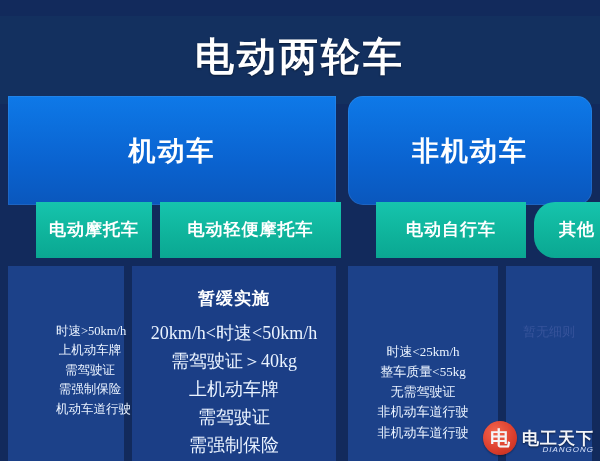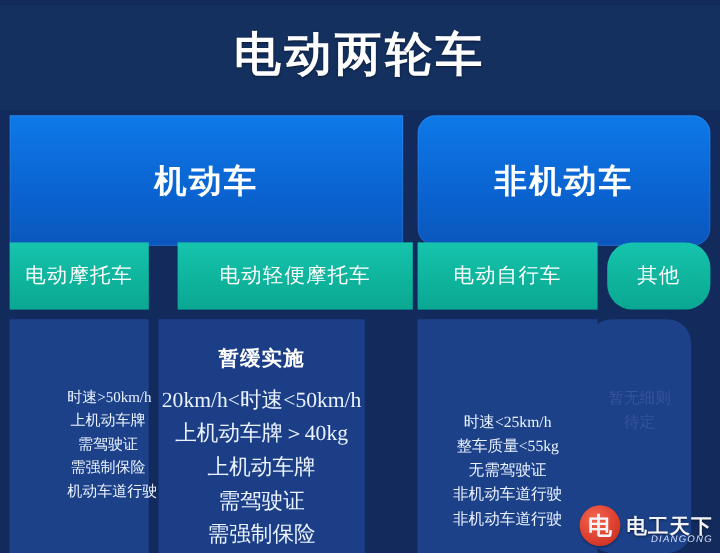--- a/index.html
+++ b/index.html
@@ -16,21 +16,21 @@
   .canvas {
     position: relative;
     width: 600px;
     height: 461px;
     background: #122a5c;
     overflow: hidden;
   }
   
   .header {
     position: absolute;
-    left: 0; top: 4px;
+    left: 0; top: 16px;
     width: 600px; height: 88px;
     background: linear-gradient(180deg, #152f63 0%, #112photo 0%, #132c5e 100%);
   }
   .header-inner {
     position: absolute;
     left: 0; top: 0;
     width: 600px; height: 88px;
     background: #13305f;
   }
   .title {
@@ -74,30 +74,31 @@
     left: 0; top: 202px;
     width: 600px; height: 56px;
   }
   .sub-box {
     position: absolute;
     top: 0;
     height: 56px;
     background: linear-gradient(180deg, #16c4ad 0%, #0fb49c 55%, #0aa792 100%);
     color: #ffffff;
     font-size: 17px;
-    font-weight: normal;
+    font-weight: bold;
     letter-spacing: 1px;
     display: flex;
     align-items: center;
     justify-content: center;
     text-align: center;
     line-height: 1.1;
+    margin-left: 28px;
   }
   .sub-box.s0 { left: 8px;   width: 116px; }
-  .sub-box.s1 { left: 148px; width: 196px; }
+  .sub-box.s1 { left: 132px; width: 181px; }
   .sub-box.s2 { left: 348px; width: 150px; }
   .sub-box.s3 { left: 506px; width: 86px; border-radius: 21px; }
 
   
   .row3 {
     position: absolute;
     left: 0; top: 266px;
     width: 600px; height: 195px;
   }
   .detail {
@@ -107,23 +108,23 @@
     background: #1b3e86;
     color: #eaf3ff;
     font-family: "Liberation Serif", serif;
     font-size: 13.5px;
     line-height: 1.55;
     text-align: center;
     padding-top: 56px;
     box-sizing: border-box;
   }
   .detail.d0 { left: 8px;   width: 116px; background: #1c4189; padding-left: 48px; }
-  .detail.d1 { left: 132px; width: 172px; background: #1b3e86; padding-top: 20px; }
+  .detail.d1 { left: 132px; width: 204px; background: #1b3e86; padding-top: 20px; }
   .detail.d2 { left: 348px; width: 150px; background: #1c4189; padding-top: 76px; }
-  .detail.d3 { left: 490px; width: 86px;  background: #1c4189; padding-top: 56px; border-radius: 20px; }
+  .detail.d3 { left: 506px; width: 86px;  background: #1c4189; padding-top: 56px; }
 
   .detail .line { display: block; white-space: nowrap; }
   .detail.d0 .line { font-size: 12.5px; }
   .detail.d1 .line { font-size: 18px; }
   .detail.d2 .line { font-size: 13px; }
   .detail.d3 .line { font-size: 13px; color: #37549b; }
 
   .note {
     display: block;
     color: #ffffff;
@@ -206,38 +207,37 @@
       <span class="line">时速&gt;50km/h</span>
       <span class="line">上机动车牌</span>
       <span class="line">需驾驶证</span>
       <span class="line">需强制保险</span>
       <span class="line">机动车道行驶</span>
     </div>
 
     <div class="detail d1">
       <span class="note">暂缓实施</span>
       <span class="line">20km/h&lt;时速&lt;50km/h</span>
-      <span class="line">上机动车牌＞40kg</span>
+      <span class="line">需驾驶证＞40kg</span>
       <span class="line">上机动车牌</span>
       <span class="line">需驾驶证</span>
       <span class="line">需强制保险</span>
       <span class="line">机动车道行驶</span>
     </div>
 
     <div class="detail d2">
       <span class="line">时速&lt;25km/h</span>
       <span class="line">整车质量&lt;55kg</span>
       <span class="line">无需驾驶证</span>
       <span class="line">非机动车道行驶</span>
       <span class="line">非机动车道行驶</span>
     </div>
 
     <div class="detail d3">
       <span class="line">暂无细则</span>
-      <span class="line">待定</span>
     </div>
 
   </div>
 
   <div class="watermark">
     <div class="wm-badge">电</div>
     <div class="wm-wrap">
       <div class="wm-text">电工天下</div>
       <div class="wm-sub">DIANGONG</div>
     </div>

